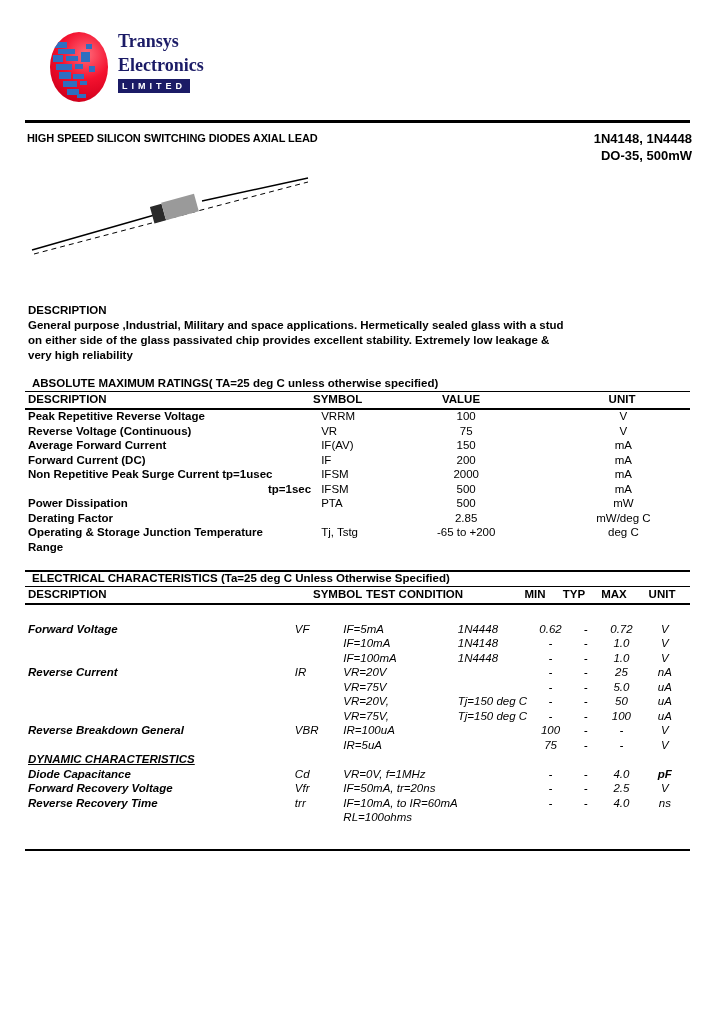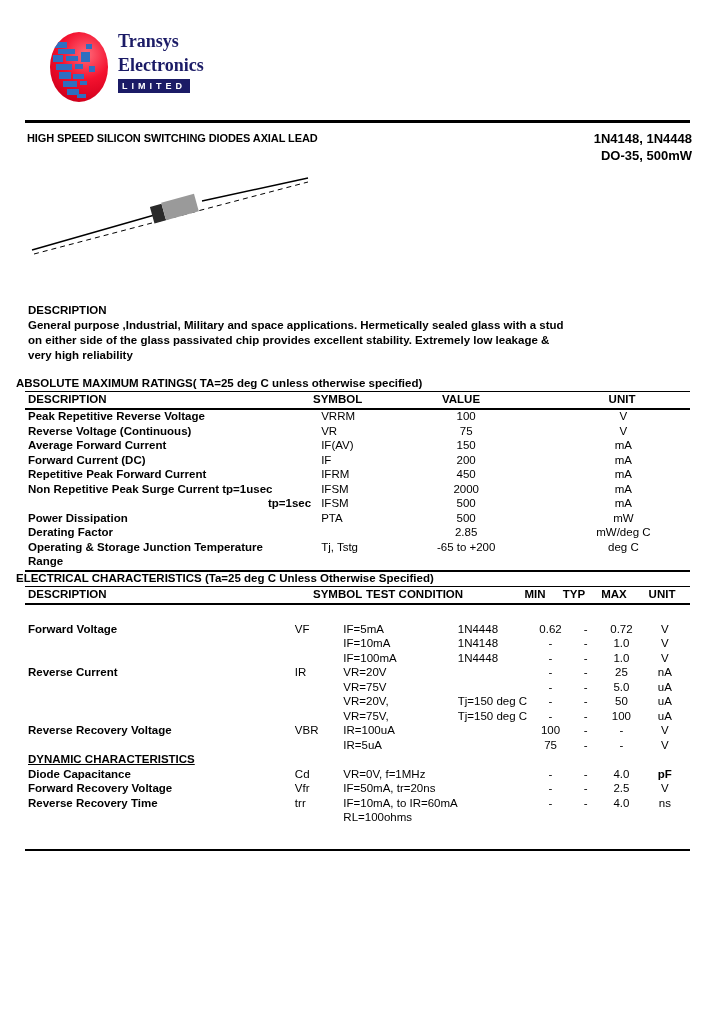--- a/index.html
+++ b/index.html
@@ -133,21 +133,21 @@
   }
   #description-block .body {
     font-size: 11.5px;
     font-weight: bold;
     line-height: 15px;
   }
 
   
   .table-caption {
     position: absolute;
-    left: 16px;
+    left: 32px;
     font-size: 11.5px;
     font-weight: bold;
     white-space: nowrap;
   }
   table.dt {
     position: absolute;
     left: 28px;
     width: 660px;
     border-collapse: collapse;
     font-size: 11.5px;
@@ -268,26 +268,20 @@
         <td class="c-value">150</td>
         <td class="c-unit2">mA</td>
       </tr>
       <tr>
         <td class="c-desc">Forward Current (DC)</td>
         <td class="c-sym">IF</td>
         <td class="c-value">200</td>
         <td class="c-unit2">mA</td>
       </tr>
       <tr>
-        <td class="c-desc">Repetitive Peak Forward Current</td>
-        <td class="c-sym">IFRM</td>
-        <td class="c-value">450</td>
-        <td class="c-unit2">mA</td>
-      </tr>
-      <tr>
         <td class="c-desc">Non Repetitive Peak Surge Current  tp=1usec</td>
         <td class="c-sym">IFSM</td>
         <td class="c-value">2000</td>
         <td class="c-unit2">mA</td>
       </tr>
       <tr>
         <td class="c-desc indent-right">tp=1sec</td>
         <td class="c-sym">IFSM</td>
         <td class="c-value">500</td>
         <td class="c-unit2">mA</td>
@@ -332,21 +326,21 @@
       <td class="c-cond" colspan="2">TEST CONDITION</td>
       <td class="c-min">MIN</td>
       <td class="c-typ">TYP</td>
       <td class="c-max">MAX</td>
       <td class="c-unit">UNIT</td>
     </tr>
   </tbody>
 </table>
 <div class="rule med" style="top:603px;"></div>
 
-<table class="dt" id="elec-body-table" style="top:607px;">
+<table class="dt" id="elec-body-table" style="top:607px;font-style:italic;">
   <tbody id="elec-rows">
       <tr class="spacer-row">
         <td colspan="8">&nbsp;</td>
       </tr>
       <tr>
         <td class="c-desc">Forward Voltage</td>
         <td class="c-sym">VF</td>
         <td class="c-cond">IF=5mA</td>
         <td class="c-part">1N4448</td>
         <td class="c-min">0.62</td>
@@ -408,21 +402,21 @@
         <td class="c-desc">&nbsp;</td>
         <td class="c-sym">&nbsp;</td>
         <td class="c-cond">VR=75V,</td>
         <td class="c-part">Tj=150 deg C</td>
         <td class="c-min">-</td>
         <td class="c-typ">-</td>
         <td class="c-max">100</td>
         <td class="c-unit">uA</td>
       </tr>
       <tr>
-        <td class="c-desc">Reverse Recovery Voltage</td>
+        <td class="c-desc">Reverse Breakdown General</td>
         <td class="c-sym">VBR</td>
         <td class="c-cond">IR=100uA</td>
         <td class="c-part">&nbsp;</td>
         <td class="c-min">100</td>
         <td class="c-typ">-</td>
         <td class="c-max">-</td>
         <td class="c-unit">V</td>
       </tr>
       <tr>
         <td class="c-desc">&nbsp;</td>

